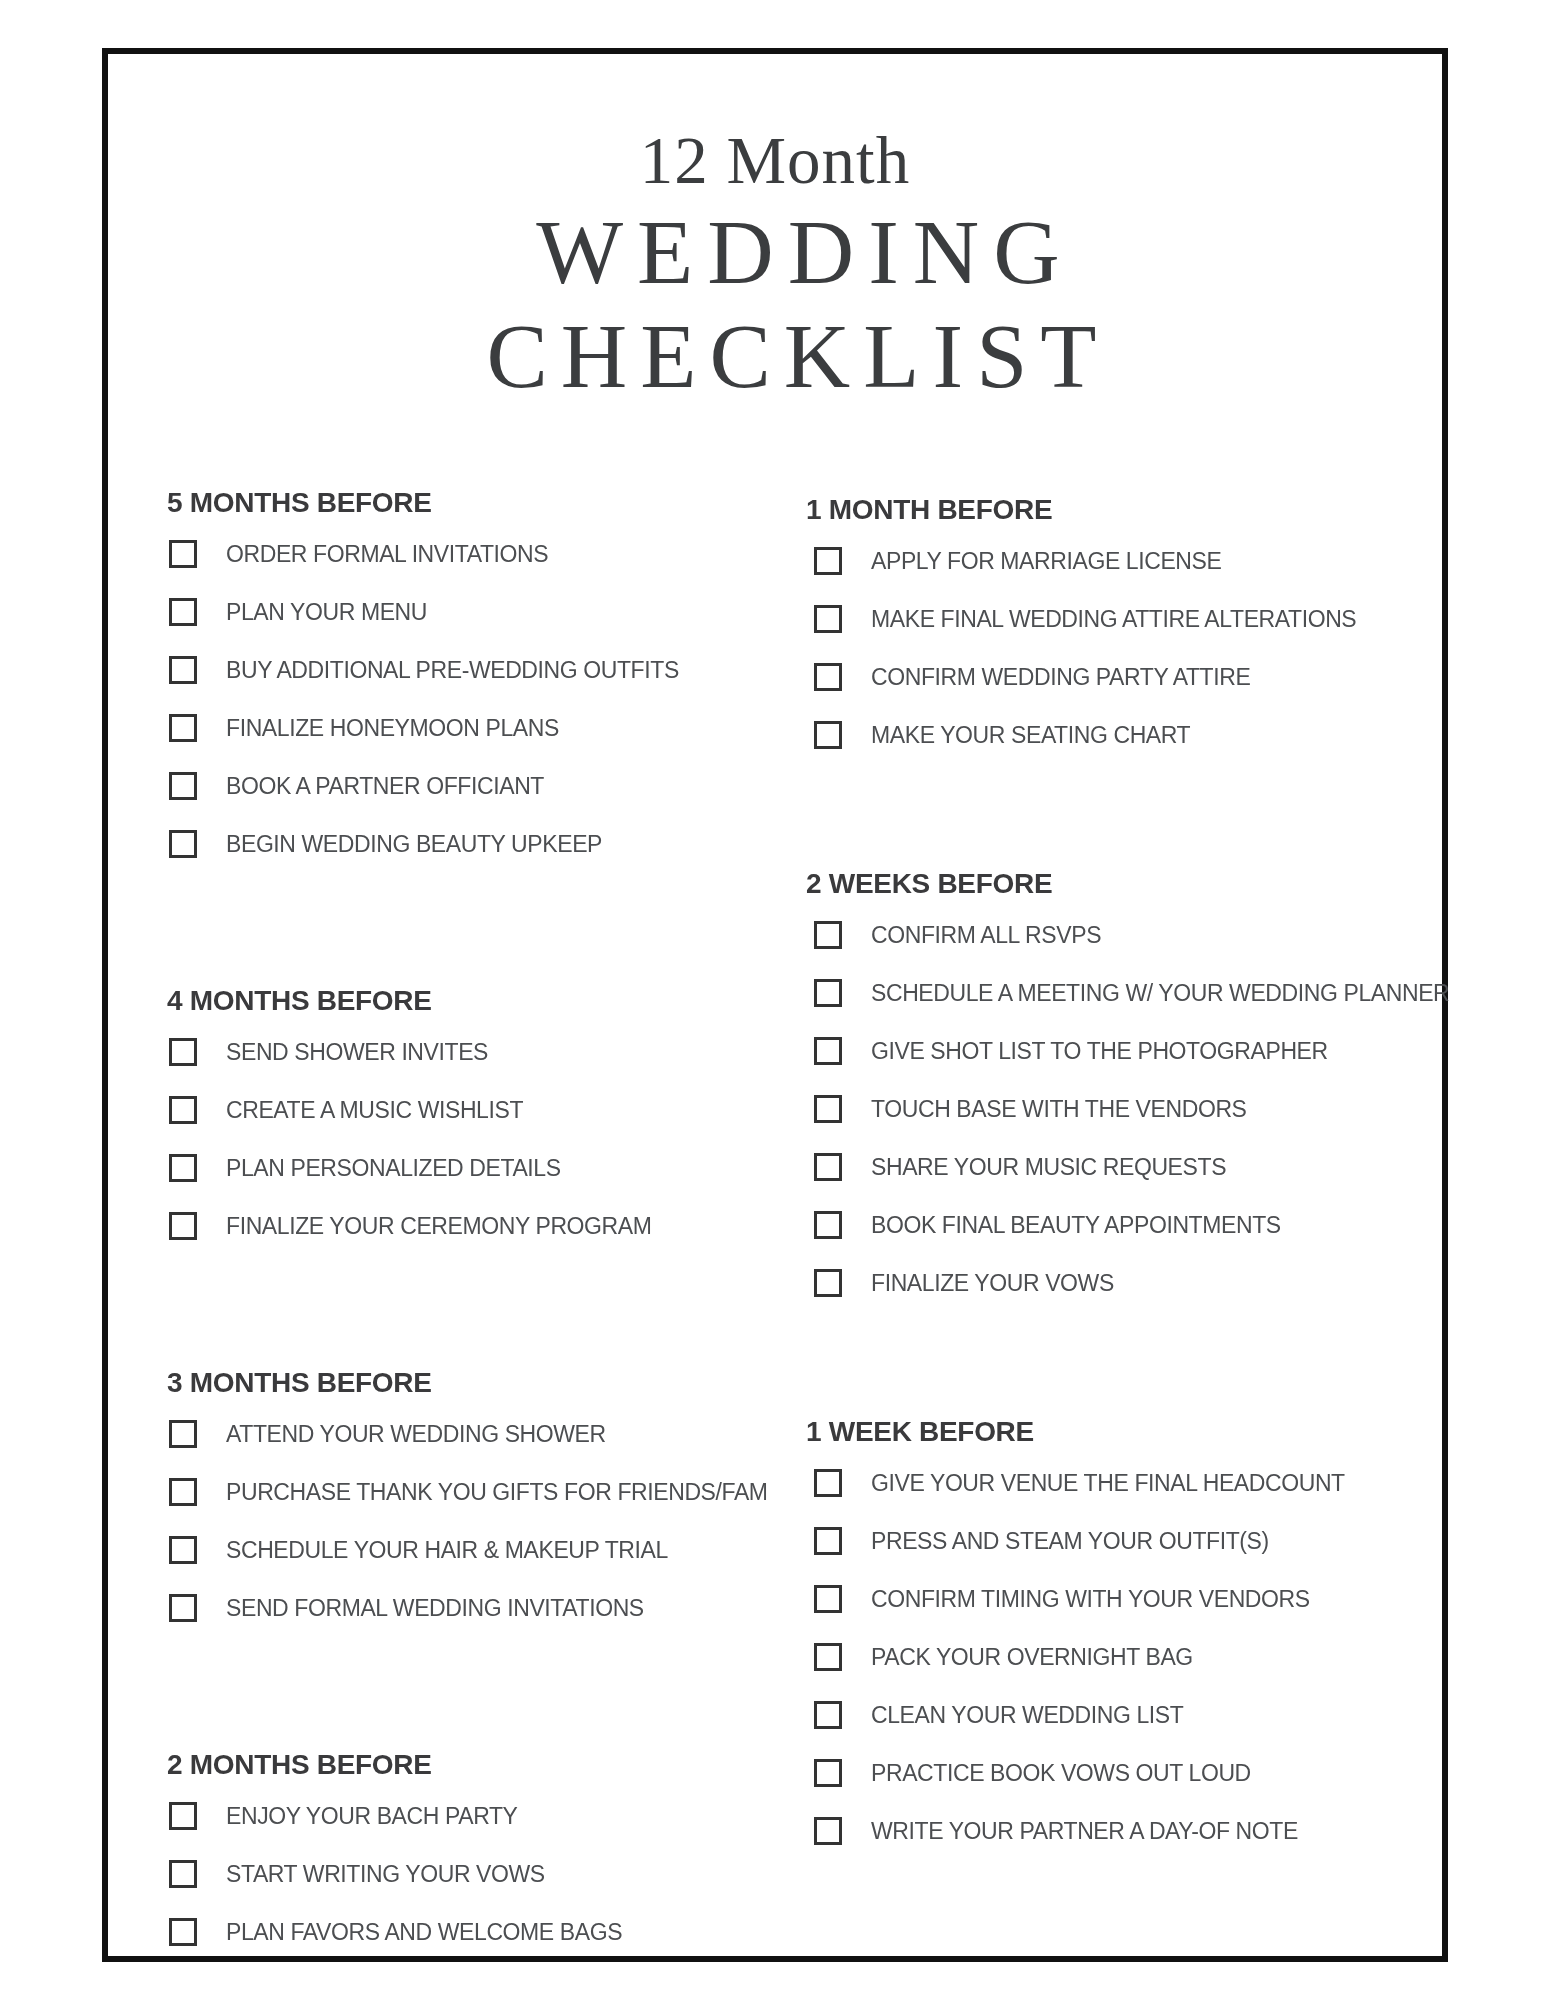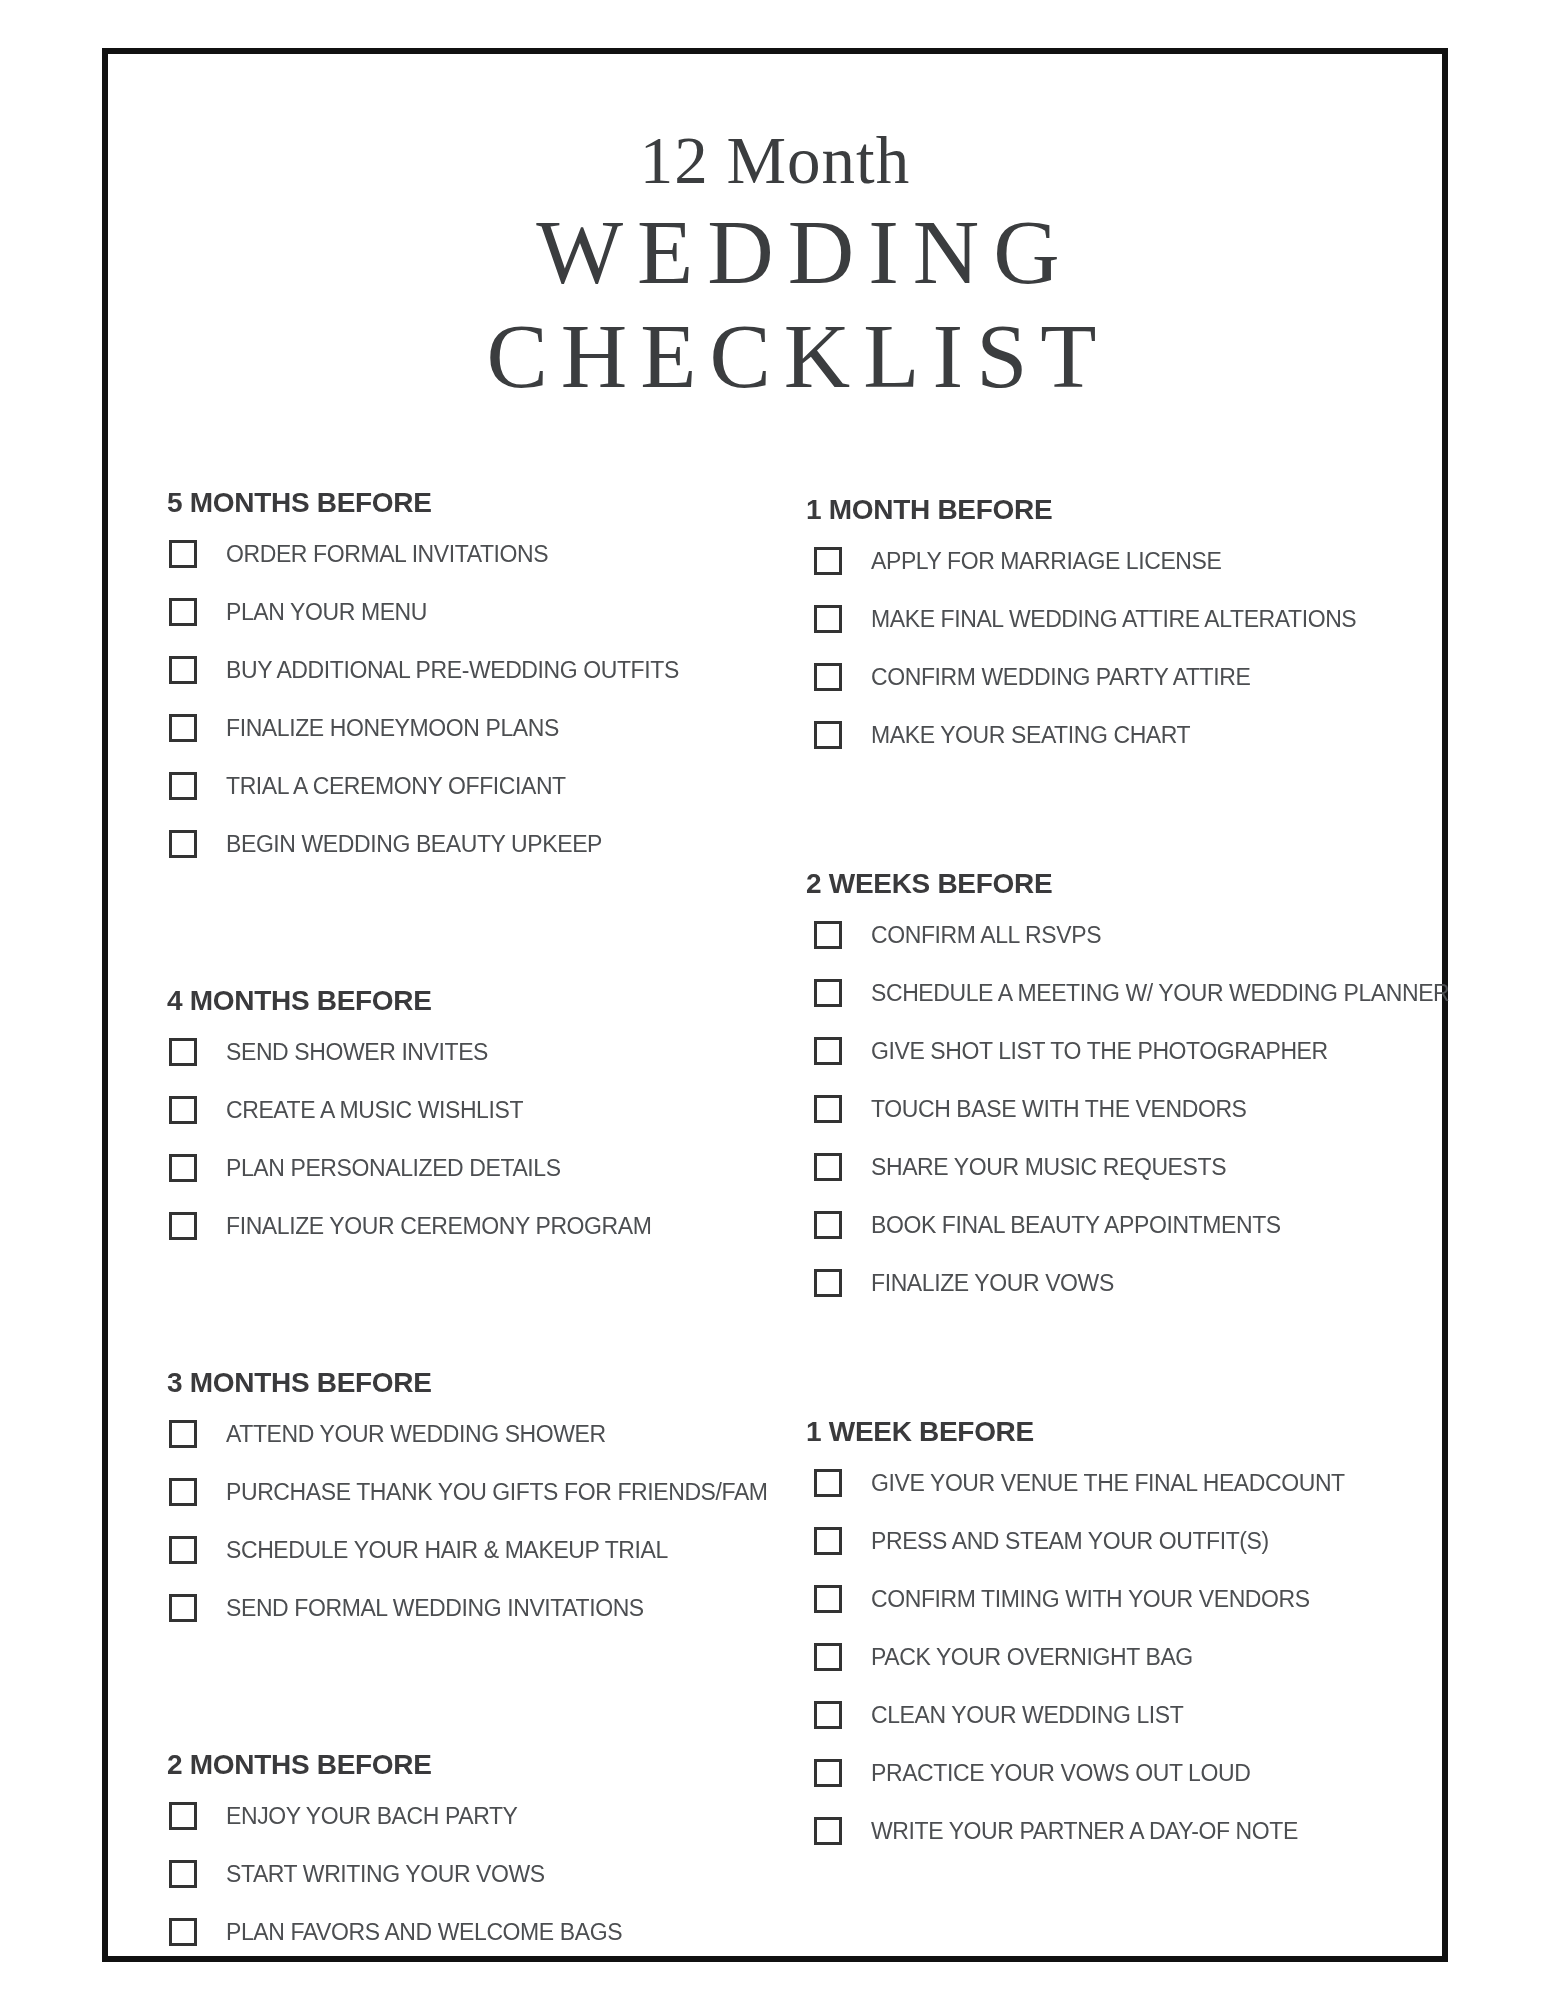--- a/index.html
+++ b/index.html
@@ -100,21 +100,21 @@
         <div class="item">
           <span class="checkbox"></span>
           <span class="item-label">BUY ADDITIONAL PRE-WEDDING OUTFITS</span>
         </div>
         <div class="item">
           <span class="checkbox"></span>
           <span class="item-label">FINALIZE HONEYMOON PLANS</span>
         </div>
         <div class="item">
           <span class="checkbox"></span>
-          <span class="item-label">TRIAL A CEREMONY OFFICIANT</span>
+          <span class="item-label">BOOK A PARTNER OFFICIANT</span>
         </div>
         <div class="item">
           <span class="checkbox"></span>
           <span class="item-label">BEGIN WEDDING BEAUTY UPKEEP</span>
         </div>
       </div>
       <div class="section">
         <div class="section-heading">4 MONTHS BEFORE</div>
         <div class="item">
           <span class="checkbox"></span>
@@ -236,21 +236,21 @@
         <div class="item">
           <span class="checkbox"></span>
           <span class="item-label">PACK YOUR OVERNIGHT BAG</span>
         </div>
         <div class="item">
           <span class="checkbox"></span>
           <span class="item-label">CLEAN YOUR WEDDING LIST</span>
         </div>
         <div class="item">
           <span class="checkbox"></span>
-          <span class="item-label">PRACTICE YOUR VOWS OUT LOUD</span>
+          <span class="item-label">PRACTICE BOOK VOWS OUT LOUD</span>
         </div>
         <div class="item">
           <span class="checkbox"></span>
           <span class="item-label">WRITE YOUR PARTNER A DAY-OF NOTE</span>
         </div>
       </div>
     </div>
 </div>
 
 </body></html>

